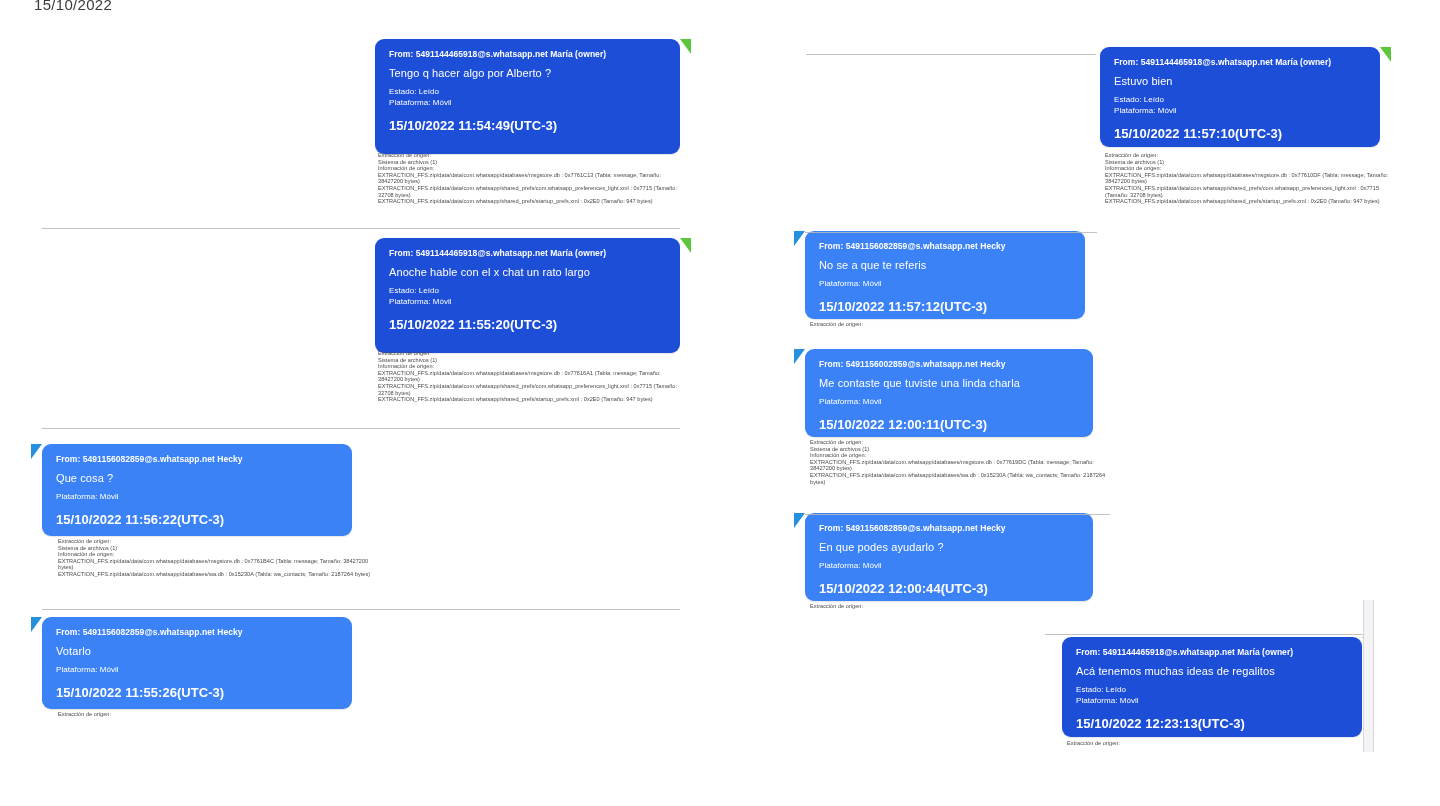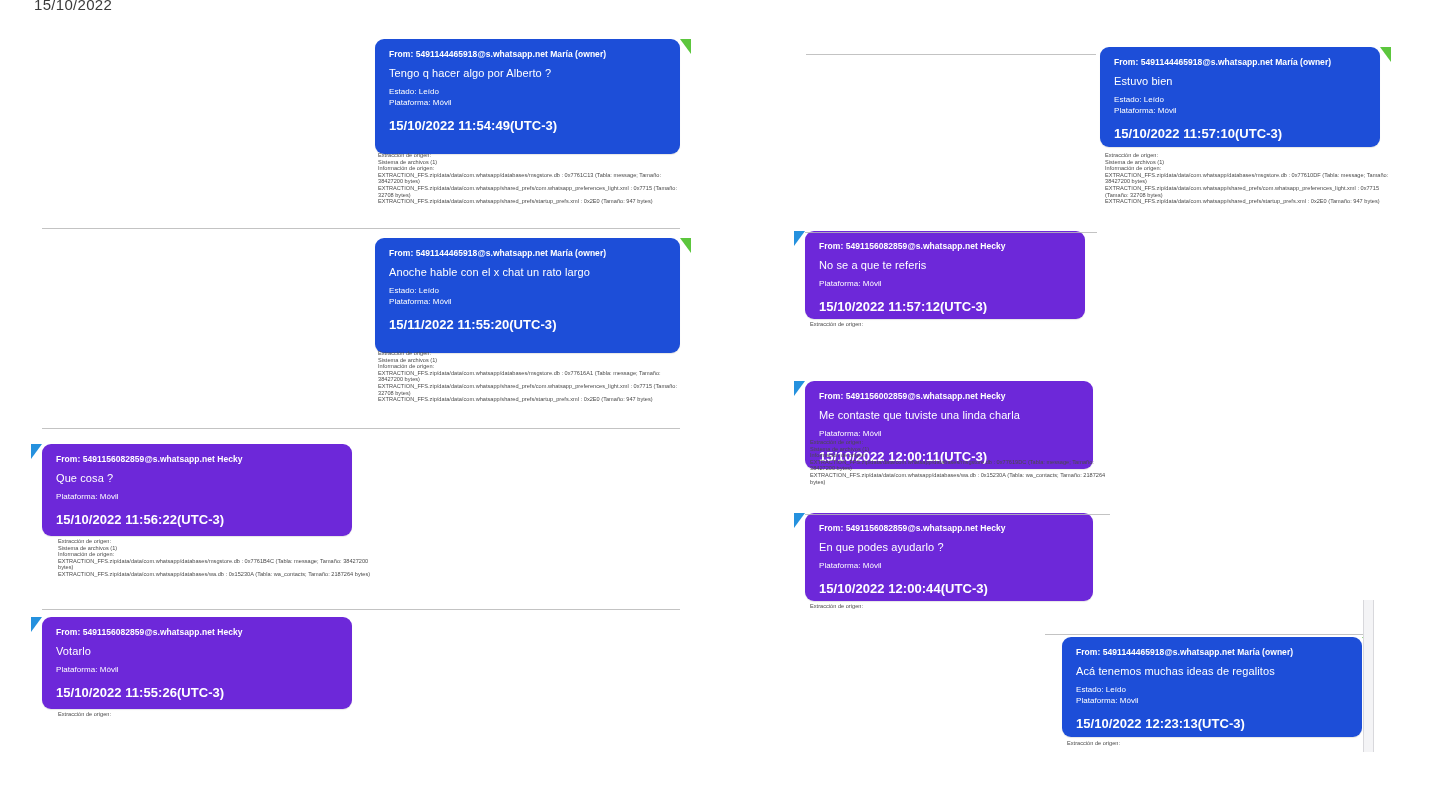--- a/index.html
+++ b/index.html
@@ -33,21 +33,21 @@
 
   .bubble{
     position:absolute;
     border-radius:9px;
     color:#ffffff;
     padding:9px 14px 8px 14px;
     box-sizing:border-box;
     box-shadow:0 1px 1px rgba(0,0,0,.10);
   }
   .bubble.green{background:#1d4ed8;}
-  .bubble.blue{background:#6d28d9;}
+  .bubble.blue{background:#3b82f6;}
 
   
   .bubble .tail{
     position:absolute;
     width:0;height:0;
     border-style:solid;
   }
   .bubble.green .tail{
     top:0;right:-11px;
     border-width:0 11px 15px 0;
@@ -130,21 +130,21 @@
 EXTRACTION_FFS.zip/data/data/com.whatsapp/shared_prefs/com.whatsapp_preferences_light.xml : 0x7715 (Tamaño: 32708 bytes)
 EXTRACTION_FFS.zip/data/data/com.whatsapp/shared_prefs/startup_prefs.xml : 0x2E0 (Tamaño: 947 bytes)</div>
     <div class="sep" style="left:22px;top:228px;width:638px;"></div>
 
     <div class="bubble green" style="left:355px;top:238px;width:305px;height:115px;">
       <span class="tail"></span>
       <div class="from">From: 5491144465918@s.whatsapp.net María (owner)</div>
       <div class="msg">Anoche hable con el x chat un rato largo</div>
       <div class="kv">Estado: Leído</div>
       <div class="kv">Plataforma: Móvil</div>
-      <div class="time">15/11/2022 11:55:20(UTC-3)</div>
+      <div class="time">15/10/2022 11:55:20(UTC-3)</div>
     </div>
     <div class="meta" style="left:358px;top:350px;width:300px;">Extracción de origen:
 Sistema de archivos (1)
 Información de origen:
 EXTRACTION_FFS.zip/data/data/com.whatsapp/databases/msgstore.db : 0x77616A1 (Tabla: message; Tamaño: 38427200 bytes)
 EXTRACTION_FFS.zip/data/data/com.whatsapp/shared_prefs/com.whatsapp_preferences_light.xml : 0x7715 (Tamaño: 32708 bytes)
 EXTRACTION_FFS.zip/data/data/com.whatsapp/shared_prefs/startup_prefs.xml : 0x2E0 (Tamaño: 947 bytes)</div>
     <div class="sep" style="left:22px;top:428px;width:638px;"></div>
 
     <div class="bubble blue" style="left:22px;top:444px;width:310px;height:92px;">
@@ -192,21 +192,21 @@
     <div class="bubble blue" style="left:15px;top:231px;width:280px;height:88px;">
       <span class="tail"></span>
       <div class="from">From: 5491156082859@s.whatsapp.net Hecky</div>
       <div class="msg">No se a que te referis</div>
       <div class="kv">Plataforma: Móvil</div>
       <div class="time">15/10/2022 11:57:12(UTC-3)</div>
     </div>
     <div class="meta" style="left:20px;top:321px;width:290px;">Extracción de origen:</div>
     <div class="sep" style="left:15px;top:232px;width:292px;"></div>
 
-    <div class="bubble blue" style="left:15px;top:349px;width:288px;height:88px;margin-top:32px;">
+    <div class="bubble blue" style="left:15px;top:349px;width:288px;height:88px;">
       <span class="tail"></span>
       <div class="from">From: 5491156002859@s.whatsapp.net Hecky</div>
       <div class="msg">Me contaste que tuviste una linda charla</div>
       <div class="kv">Plataforma: Móvil</div>
       <div class="time">15/10/2022 12:00:11(UTC-3)</div>
     </div>
     <div class="meta" style="left:20px;top:439px;width:300px;">Extracción de origen:
 Sistema de archivos (1)
 Información de origen:
 EXTRACTION_FFS.zip/data/data/com.whatsapp/databases/msgstore.db : 0x77619DC (Tabla: message; Tamaño: 38427200 bytes)

